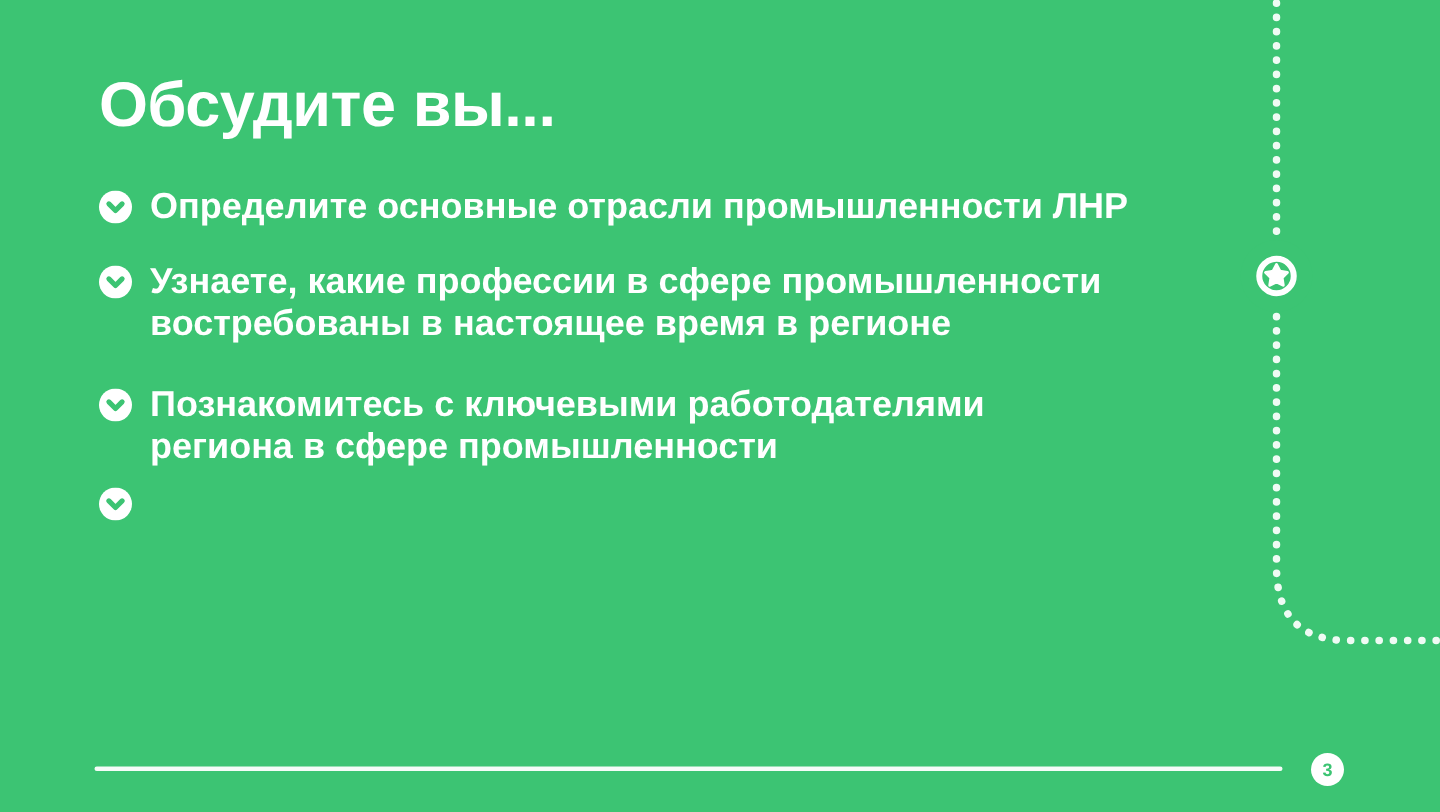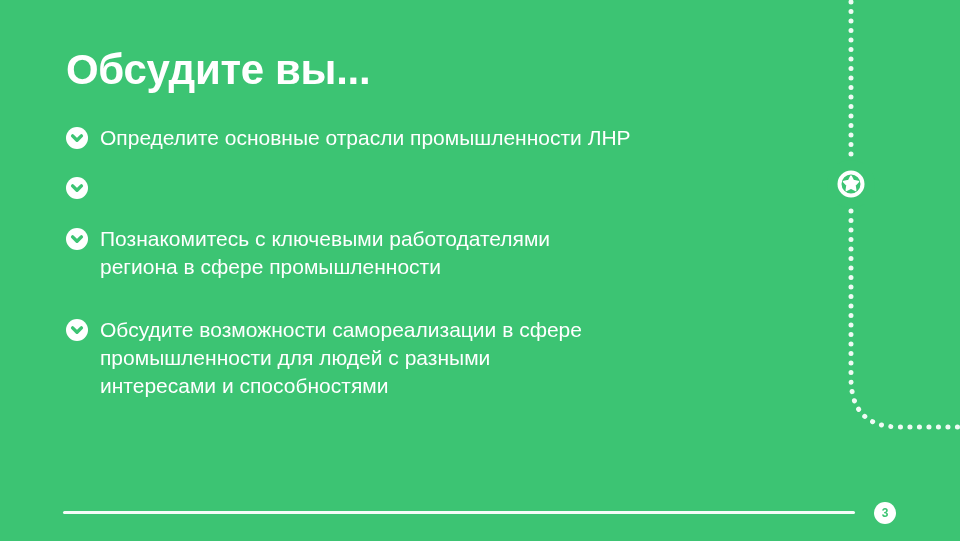--- a/index.html
+++ b/index.html
@@ -19,30 +19,30 @@
     letter-spacing:-0.3px; color:var(--fg);
   }
 
   .bullet-list {
     position:absolute; left:66px; top:124px; width:710px;
     margin:0; padding:0; list-style:none;
   }
   .bullet { display:flex; align-items:flex-start; }
   .bullet:nth-child(1){ margin-bottom:22px; }
   .bullet:nth-child(2){ margin-bottom:26px; }
-  .bullet:nth-child(3){ margin-bottom:35px; }
+  .bullet:nth-child(3){ margin-bottom:10px; }
   .bullet-icon { flex:0 0 22px; width:22px; height:22px; margin-top:3px; }
   .bullet-icon circle { fill:#ffffff; }
   .bullet-icon path {
     fill:none; stroke:var(--bg); stroke-width:3.4;
     stroke-linecap:round; stroke-linejoin:round;
   }
   .bullet-text {
     margin-left:12px;
-    font-size:21px; line-height:28px; font-weight:400;
+    font-size:24px; line-height:28px; font-weight:700;
     color:var(--fg); white-space:pre-line;
   }
 
   .deco { position:absolute; left:0; top:0; pointer-events:none; }
   .dotted-path {
     fill:none; stroke:#ffffff; stroke-opacity:0.92;
     stroke-width:5; stroke-linecap:round;
     stroke-dasharray:0.1 9.4;
   }
   .star-halo { fill:var(--bg); }
@@ -78,43 +78,42 @@
       <span class="bullet-text">Определите основные отрасли промышленности ЛНР</span>
     </li>
 
     <li class="bullet">
       <span class="bullet-icon">
         <svg viewBox="0 0 22 22" width="22" height="22" aria-hidden="true">
           <circle cx="11" cy="11" r="11"></circle>
           <path d="M6.6 8.9 L11 13.3 L15.4 8.9"></path>
         </svg>
       </span>
+      <span class="bullet-text">Узнаете, какие профессии в сфере промышленности
+востребованы в настоящее время в регионе</span>
     </li>
 
     <li class="bullet">
       <span class="bullet-icon">
         <svg viewBox="0 0 22 22" width="22" height="22" aria-hidden="true">
           <circle cx="11" cy="11" r="11"></circle>
           <path d="M6.6 8.9 L11 13.3 L15.4 8.9"></path>
         </svg>
       </span>
       <span class="bullet-text">Познакомитесь с ключевыми работодателями
 региона в сфере промышленности</span>
     </li>
 
     <li class="bullet">
       <span class="bullet-icon">
         <svg viewBox="0 0 22 22" width="22" height="22" aria-hidden="true">
           <circle cx="11" cy="11" r="11"></circle>
           <path d="M6.6 8.9 L11 13.3 L15.4 8.9"></path>
         </svg>
       </span>
-      <span class="bullet-text">Обсудите возможности самореализации в сфере
-промышленности для людей с разными
-интересами и способностями</span>
     </li>
   </ul>
 
   <svg class="deco" width="960" height="541" viewBox="0 0 960 541" aria-hidden="true">
     <path class="dotted-path" d="M851 2 L851 378 Q851 427 899 427 L962 427"></path>
     <circle class="star-halo" cx="851" cy="184" r="24"></circle>
     <circle class="star-ring" cx="851" cy="184" r="11.5"></circle>
     <polygon class="star-shape" points="851,176.4 853.29,180.84 858.23,181.65 854.71,185.21 855.47,190.15 851,187.9 846.53,190.15 847.29,185.21 843.77,181.65 848.71,180.84"></polygon>
   </svg>
 

